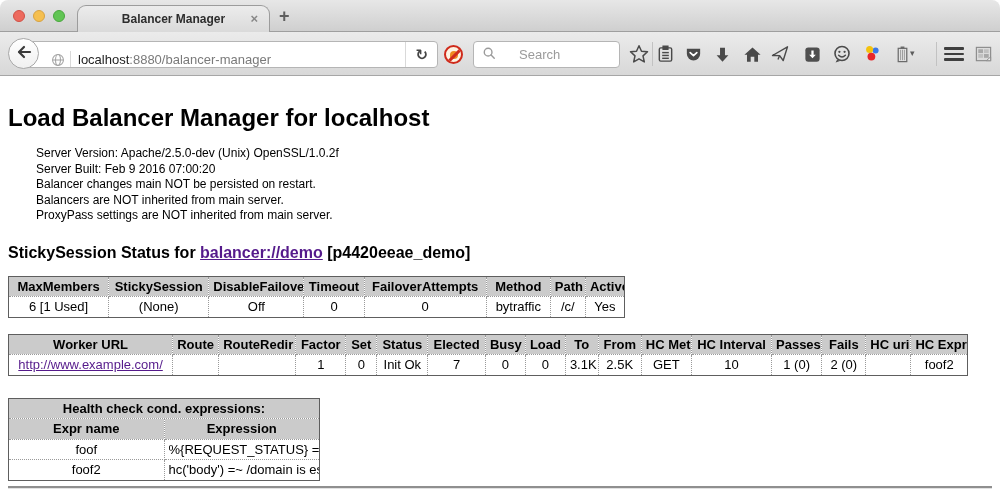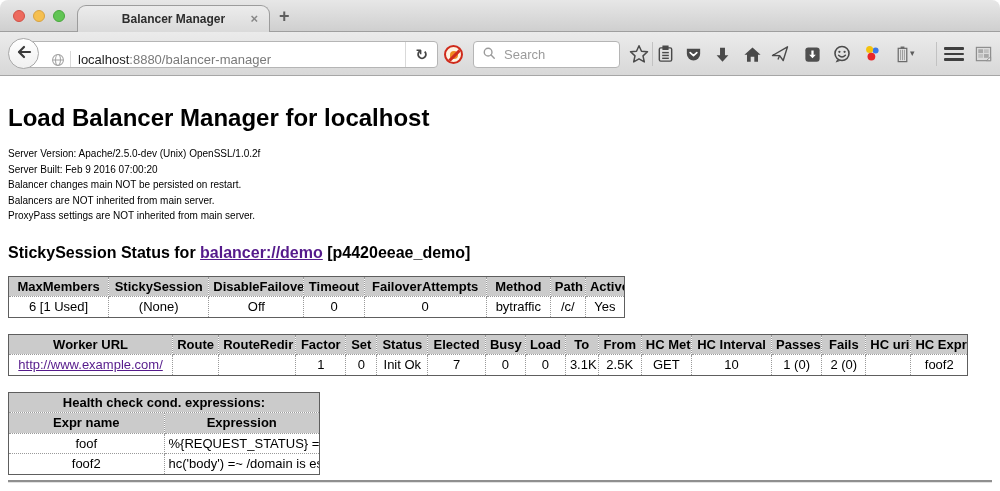--- a/index.html
+++ b/index.html
@@ -62,54 +62,54 @@
   }
   .blocked .blob { position:absolute; left:4px; top:4px; width:8px; height:8px; border-radius:50% 50% 50% 2px; background:#ef8a1e; }
   .blocked .bar { position:absolute; left:-2px; top:6.5px; width:21px; height:2.6px; background:#cf2a1b; transform:rotate(-45deg); }
   .search-bar {
     position:absolute; left:473px; top:9px; width:147px; height:27px;
     background:#fff; border:1px solid #b5b5b5; border-radius:4px;
     display:flex; align-items:center; padding:0 8px;
   }
   .search-input {
     flex:1; border:none; outline:none; font-family:"Liberation Sans",sans-serif;
-    font-size:13px; color:#1d4ed8; margin-left:6px; min-width:0; background:transparent;
+    font-size:13px; color:#1d4ed8; margin-left:21px; min-width:0; background:transparent;
   }
   .search-input::placeholder { color:#9b9b9b; }
   .tool-icon { position:absolute; top:11px; width:22px; height:22px; display:flex; align-items:center; justify-content:center; }
   .vsep { position:absolute; top:10px; width:1px; height:24px; background:#c2c2c2; }
   .caret { position:absolute; left:910px; top:16px; font-family:"DejaVu Sans",sans-serif; font-size:9px; color:#5c5c5c; }
   .menu-btn { position:absolute; left:944px; top:15px; width:20px; height:14px; display:flex; flex-direction:column; justify-content:space-between; }
   .menu-btn div { height:2.6px; background:#3f3f3f; border-radius:1px; }
 
   
   .content { position:absolute; top:76px; left:0; width:1000px; height:415px; background:#fff; padding:0 8px; color:#000; }
   h1.page-title { font-size:24px; font-weight:bold; margin:28px 0 14px 0; letter-spacing:0; }
-  .info-line { font-size:10px; line-height:15.5px; }
+  .info-line { font-size:12px; line-height:15.5px;margin-left:28px; }
   h3.status-line { font-size:16px; font-weight:bold; margin:20px 0 14px 0; }
   a.plink { color:#551a8b; text-decoration:underline; }
 
   table.apache { border-collapse:collapse; table-layout:fixed; font-size:13px; border:1px solid #5e5e5e; }
   table.apache th, table.apache td {
     border:1px dotted #9a9a9a; padding:2px 4px; text-align:center;
     line-height:15.5px; white-space:nowrap; overflow:hidden;
   }
   table.apache th { background:#cbcbcb; font-weight:bold; }
   .t1 { width:617px; }
   .t1 th:nth-child(1){width:100px}.t1 th:nth-child(2){width:100px}.t1 th:nth-child(3){width:95px}
   .t1 th:nth-child(4){width:60px}.t1 th:nth-child(5){width:122px}.t1 th:nth-child(6){width:64px}
   .t1 th:nth-child(7){width:35px}.t1 th:nth-child(8){width:39px}
   .t2 { width:960px; margin-top:16px; }
   .t2 th:nth-child(1){width:160px}.t2 th:nth-child(2){width:45px}.t2 th:nth-child(3){width:75px}
   .t2 th:nth-child(4){width:49px}.t2 th:nth-child(5){width:30px}.t2 th:nth-child(6){width:50px}
   .t2 th:nth-child(7){width:56px}.t2 th:nth-child(8){width:39px}.t2 th:nth-child(9){width:39px}
   .t2 th:nth-child(10){width:32px}.t2 th:nth-child(11){width:42px}.t2 th:nth-child(12){width:49px}
   .t2 th:nth-child(13){width:78px}.t2 th:nth-child(14){width:49px}.t2 th:nth-child(15){width:43px}
   .t2 th:nth-child(16){width:44px}.t2 th:nth-child(17){width:55px}
-  .t3 { width:312px; margin-top:16px;padding-left:34px; }
+  .t3 { width:312px; margin-top:22px;padding-left:34px; }
   .t3 .c-name { width:88px; }
   td.cell-left { text-align:left; }
   hr.footer-rule { border:none; border-top:2px solid #8f8f8f; border-bottom:1px solid #e2e2e2; margin:5px 0 0 0; }
 </style>
 </head>
 <body>
 
 <div class="window">
 
   <div class="titlebar">

